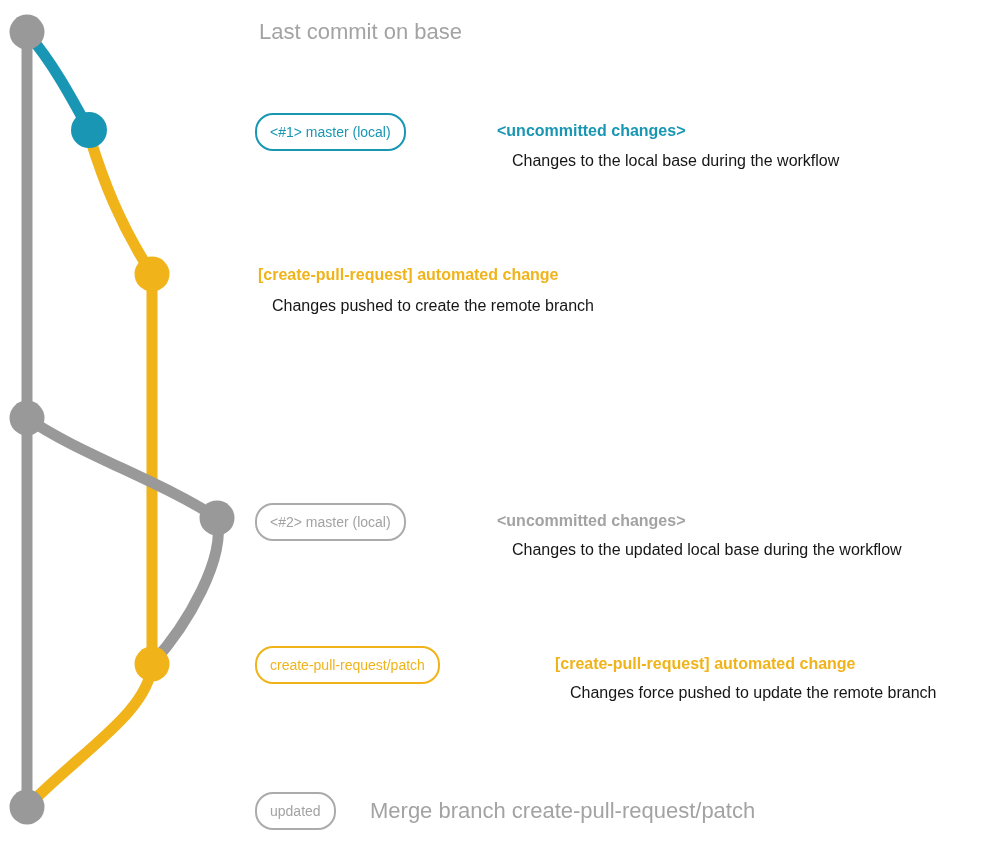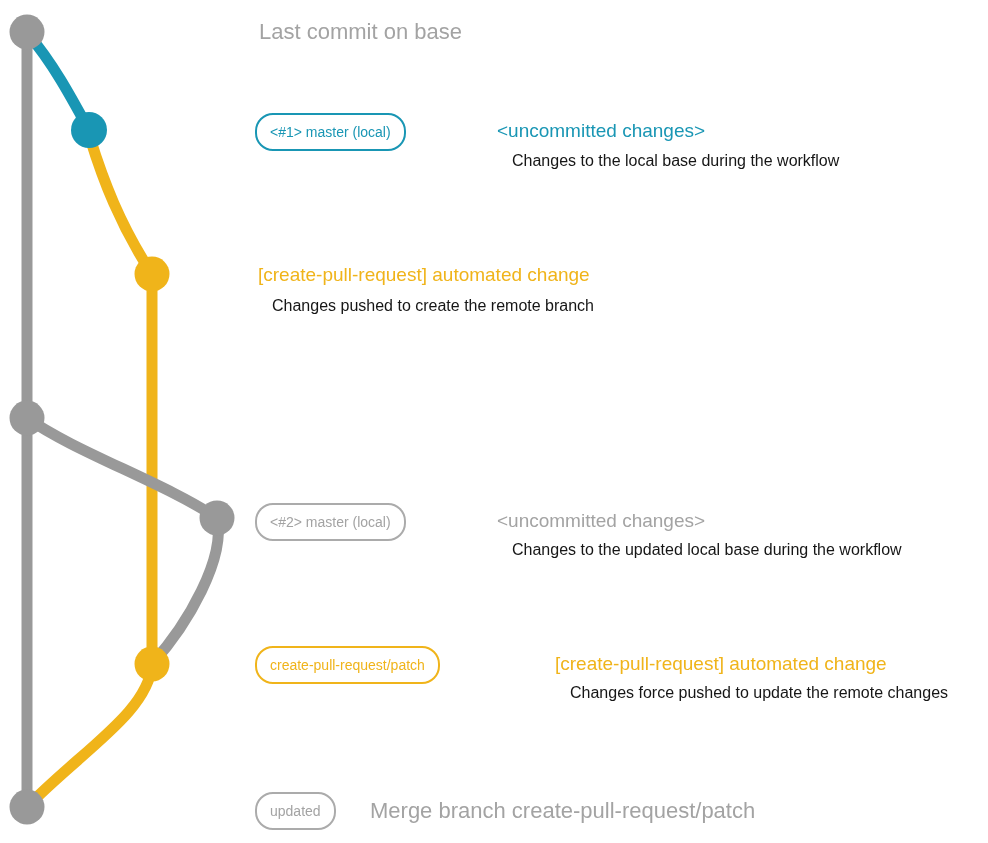--- a/index.html
+++ b/index.html
@@ -33,23 +33,23 @@
   .dot-yellow { fill: var(--yellow, #f0b41a); }
 
   .abs { position: absolute; white-space: nowrap; }
 
   .label-gray {
     color: var(--label-gray, #a3a3a3);
     font-size: 22px;
     line-height: 26px;
   }
   .heading {
-    font-size: 19px;
+    font-size: 16px;
     line-height: 26px;
-    font-weight: 400;
+    font-weight: 700;
   }
   .heading-teal   { color: var(--teal, #1996b4); }
   .heading-yellow { color: var(--yellow, #f0b41a); }
   .heading-gray   { color: var(--label-gray, #a3a3a3); }
 
   .detail {
     font-family: Liberation Sans, sans-serif;
     font-size: 16px;
     line-height: 24px;
     color: var(--detail-black, #161616);
@@ -109,18 +109,18 @@
   <div class="abs heading heading-yellow" style="left:258px; top:262px;">[create-pull-request] automated change</div>
   <div class="abs detail" style="left:272px; top:294px;">Changes pushed to create the remote branch</div>
 
 
   <div class="abs badge badge-gray" style="left:255px; top:503px;">&lt;#2&gt; master (local)</div>
   <div class="abs heading heading-gray" style="left:497px; top:508px;">&lt;uncommitted changes&gt;</div>
   <div class="abs detail" style="left:512px; top:538px;">Changes to the updated local base during the workflow</div>
 
   <div class="abs badge badge-yellow" style="left:255px; top:646px;">create-pull-request/patch</div>
   <div class="abs heading heading-yellow" style="left:555px; top:651px;">[create-pull-request] automated change</div>
-  <div class="abs detail" style="left:570px; top:681px;">Changes force pushed to update the remote changes</div>
+  <div class="abs detail" style="left:570px; top:681px;">Changes force pushed to update the remote branch</div>
 
   <div class="abs badge badge-gray" style="left:255px; top:792px;">updated</div>
   <div class="abs label-gray" style="left:370px; top:798px;">Merge branch create-pull-request/patch</div>
 
 </div>
 
 </body></html>

